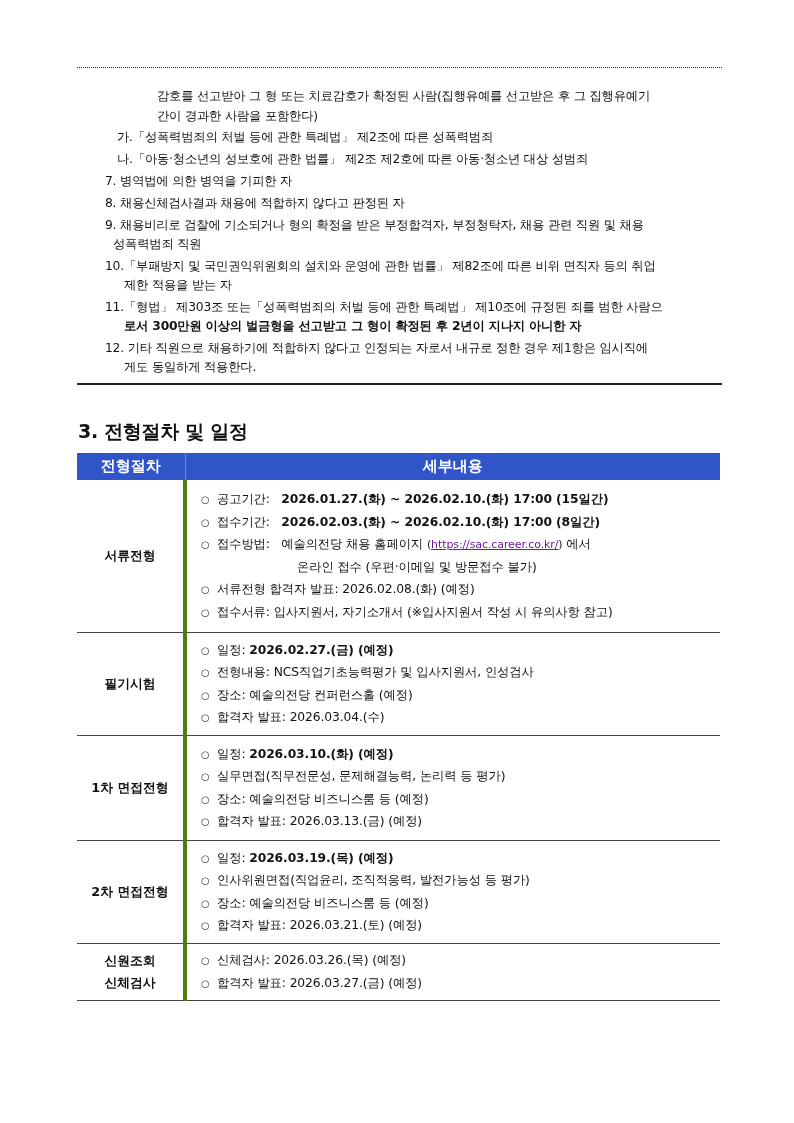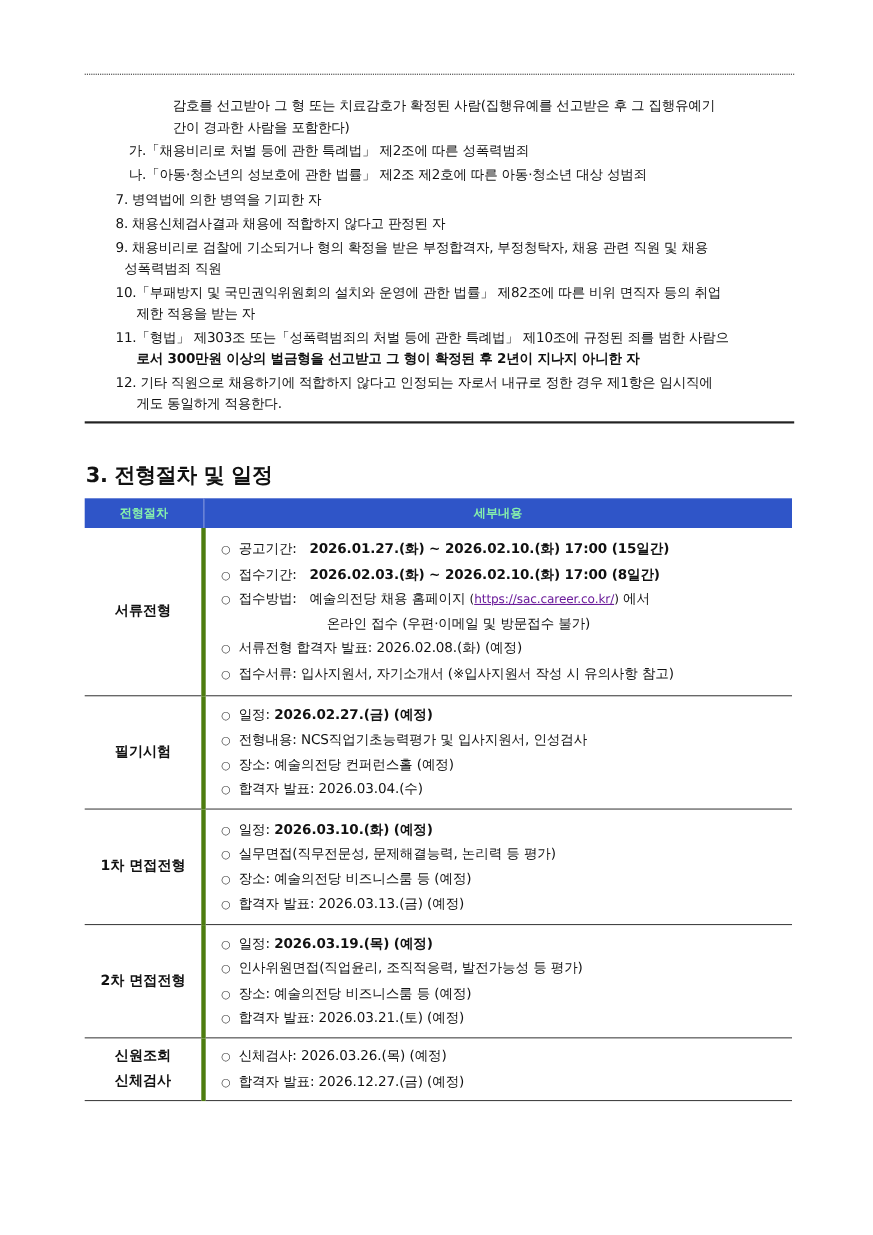--- a/index.html
+++ b/index.html
@@ -6,21 +6,21 @@
   body { width:794px; height:1123px; position:relative; overflow:hidden;
          font-family:"DejaVu Sans","Liberation Sans",sans-serif; color:#111; }
   .page { position:absolute; left:0; top:0; width:794px; height:1123px; }
   .dotted-rule { position:absolute; left:77px; top:67px; width:645px; height:0;
                  border-top:1.5px dotted #333; }
   .list-block { position:absolute; left:77px; top:86px; width:645px; font-size:12.3px; line-height:20px; }
   .line { position:absolute; white-space:nowrap; letter-spacing:-0.2px; }
   .solid-rule { position:absolute; left:77px; top:383px; width:645px; height:0; border-top:2px solid #222; }
   .section-title { position:absolute; left:78px; top:419px; font-size:19px; font-weight:bold; letter-spacing:-0.3px; }
   table.sched { position:absolute; left:77px; top:453px; width:643px; border-collapse:collapse; font-size:12.3px; }
-  table.sched th { background:#2f55c8; color:#86efac; font-weight:bold; height:27px; font-size:11px;
+  table.sched th { background:#2f55c8; color:#ffffff; font-weight:bold; height:27px; font-size:15px;
                    border-right:1px solid #6f86d8; padding:0; }
   table.sched th:last-child { border-right:none; }
   table.sched td { border-bottom:1.5px solid #444; vertical-align:middle; padding:0; }
   table.sched td.label { width:106px; text-align:center; font-weight:bold; border-right:4px solid #4d7c0f; font-size:12.8px; line-height:22px; }
   table.sched td.content { padding:4px 0 4px 14px; }
   .item { height:22.5px; line-height:22.5px; white-space:nowrap; letter-spacing:-0.1px; }
   .bullet { display:inline-block; width:16px; font-size:10px; color:#333; }
   .b { font-weight:bold; }
   .indent { padding-left:96px; }
   .link { color:#6a1b9a; text-decoration:underline; font-size:11px; }
@@ -29,21 +29,21 @@
 </head>
 <body>
 
 <div class="page">
 
   <div class="dotted-rule"></div>
 
   <div class="list-block">
     <div class="line" style="left:80px;top:0px;">감호를 선고받아 그 형 또는 치료감호가 확정된 사람(집행유예를 선고받은 후 그 집행유예기</div>
     <div class="line" style="left:80px;top:20px;">간이 경과한 사람을 포함한다)</div>
-    <div class="line" style="left:40px;top:41px;">가.「채용비리로 처벌 등에 관한 특례법」 제2조에 따른 성폭력범죄</div>
+    <div class="line" style="left:40px;top:41px;">가.「성폭력범죄의 처벌 등에 관한 특례법」 제2조에 따른 성폭력범죄</div>
     <div class="line" style="left:40px;top:63px;">나.「아동·청소년의 성보호에 관한 법률」 제2조 제2호에 따른 아동·청소년 대상 성범죄</div>
 
     <div class="line" style="left:28px;top:85px;">7. 병역법에 의한 병역을 기피한 자</div>
     <div class="line" style="left:28px;top:107px;">8. 채용신체검사결과 채용에 적합하지 않다고 판정된 자</div>
     <div class="line" style="left:28px;top:129px;">9. 채용비리로 검찰에 기소되거나 형의 확정을 받은 부정합격자, 부정청탁자, 채용 관련 직원 및 채용</div>
     <div class="line" style="left:36px;top:148px;">성폭력범죄 직원</div>
     <div class="line" style="left:28px;top:170px;">10.「부패방지 및 국민권익위원회의 설치와 운영에 관한 법률」 제82조에 따른 비위 면직자 등의 취업</div>
     <div class="line" style="left:47px;top:189px;">제한 적용을 받는 자</div>
     <div class="line" style="left:28px;top:211px;">11.「형법」 제303조 또는「성폭력범죄의 처벌 등에 관한 특례법」 제10조에 규정된 죄를 범한 사람으</div>
     <div class="line" style="left:47px;top:230px;font-weight:bold;">로서 300만원 이상의 벌금형을 선고받고 그 형이 확정된 후 2년이 지나지 아니한 자</div>
@@ -143,21 +143,21 @@
       <tr style="height:57px;">
         <td class="label">
           <div>신원조회</div>
           <div>신체검사</div>
         </td>
         <td class="content">
           <div class="item">
             <span class="bullet">○</span><span>신체검사: 2026.03.26.(목) (예정)</span>
           </div>
           <div class="item">
-            <span class="bullet">○</span><span>합격자 발표: 2026.12.27.(금) (예정)</span>
+            <span class="bullet">○</span><span>합격자 발표: 2026.03.27.(금) (예정)</span>
           </div>
         </td>
       </tr>
 
     </tbody>
   </table>
 
 </div>
 
 </body></html>

